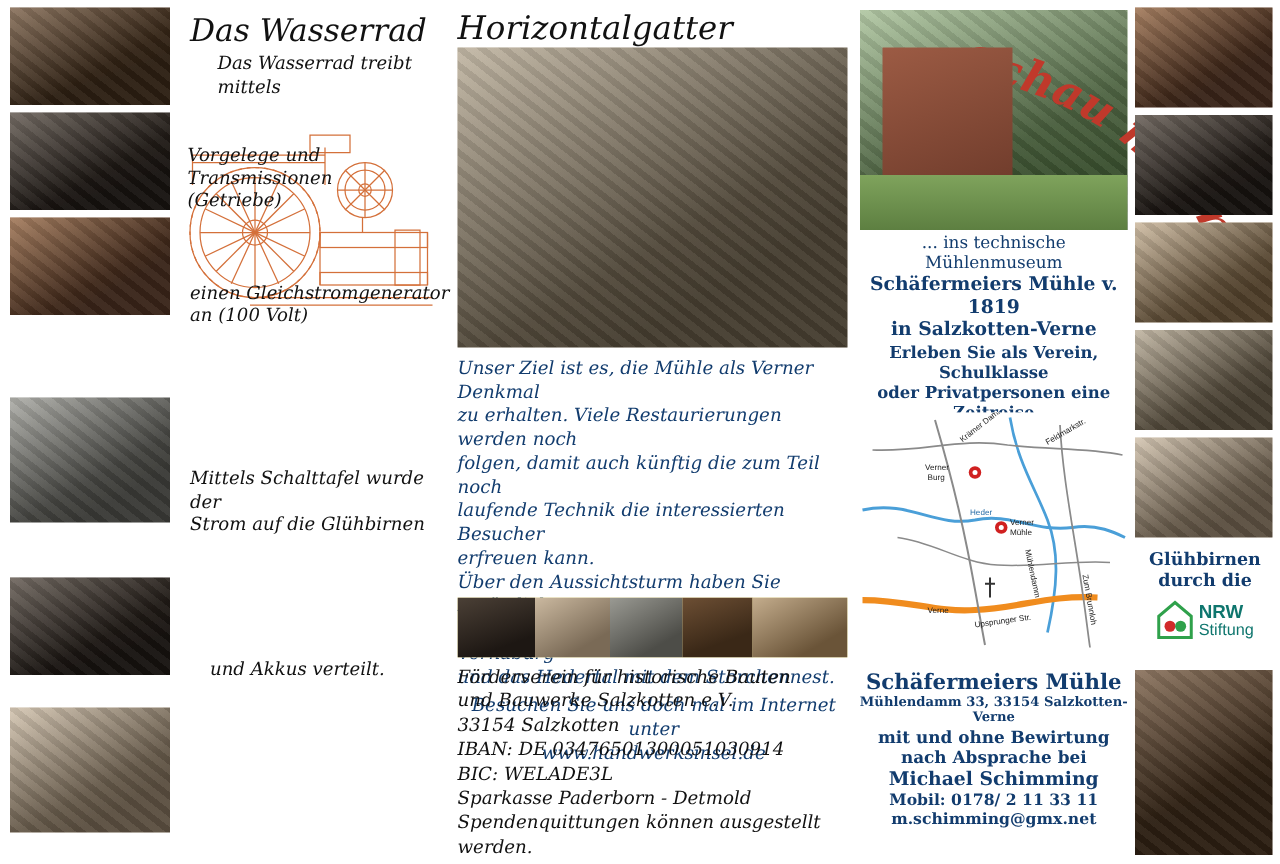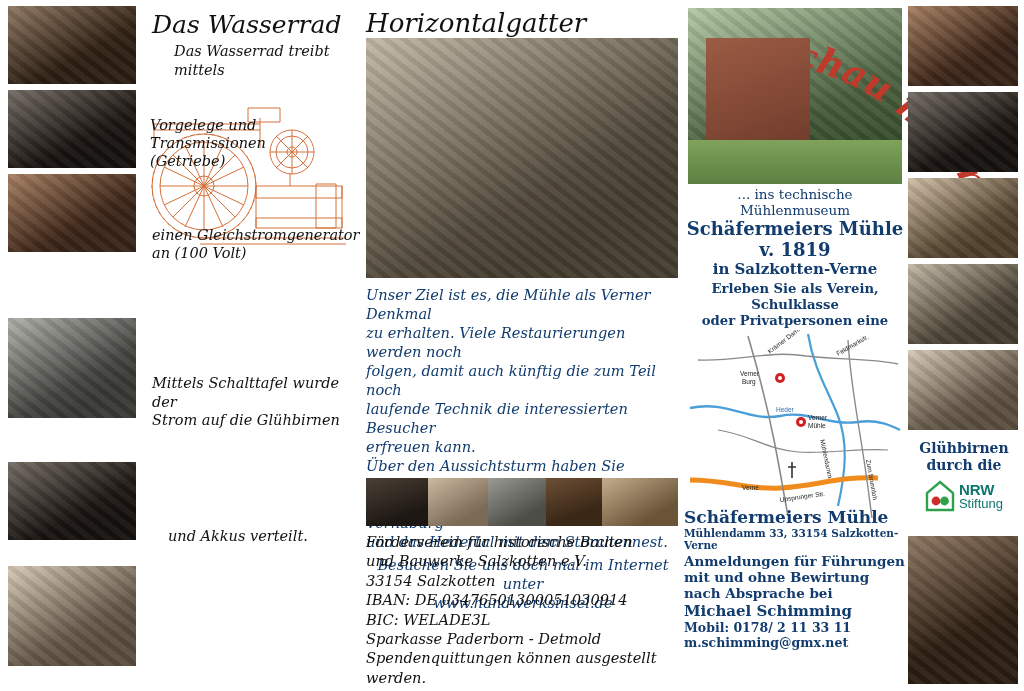--- a/index.html
+++ b/index.html
@@ -152,38 +152,38 @@
   #right-text {
     position: absolute;
     left: 684px;
     top: 186px;
     width: 222px;
     text-align: center;
     font-family: "DejaVu Serif", serif;
     color: #123c6e;
   }
   #right-text .l1 { font-size: 13.5px; color:#123c6e; }
-  #right-text .l2 { font-size: 18px; font-weight: bold; }
+  #right-text .l2 { font-size: 15px; font-weight: bold; }
   #right-text .l3 { font-size: 15px; font-weight: bold; }
   #right-text .body { font-size: 13.2px; font-weight: bold; line-height: 1.22; margin-top: 3px;}
 
   #map {
     position: absolute;
     left: 688px;
     top: 330px;
     width: 214px;
     height: 190px;
     background: #ffffff;
   }
   #contact {
     position: absolute;
     left: 684px;
-    top: 507px;
+    top: 536px;
     width: 222px;
-    text-align: left;
+    text-align: center;
     font-family: "DejaVu Serif", serif;
     color: #123c6e;
   }
   #contact .c1 { font-size: 17px; font-weight: bold; }
   #contact .c2 { font-size: 10.5px; font-weight: bold; }
   #contact .c3 { font-size: 13.5px; font-weight: bold; line-height:1.2;}
   #contact .c4 { font-size: 15px; font-weight: bold; }
   #contact .c5 { font-size: 12.5px; font-weight: bold; }
 
   
@@ -390,21 +390,20 @@
         <text x="178" y="130" transform="rotate(80 178 130)">Zum Brunnloh</text>
         <text x="92" y="172" transform="rotate(-8 92 172)">Upsprunger Str.</text>
       </g>
     </svg>
   </div>
 
   <div id="contact">
     <div class="c1">Schäfermeiers Mühle</div>
     <div class="c2">Mühlendamm 33, 33154 Salzkotten-Verne</div>
     <div class="c3" style="margin-top:2px;">
-      <div>Anmeldungen für Führungen</div>
       <div>mit und ohne Bewirtung</div>
       <div>nach Absprache bei</div>
     </div>
     <div class="c4">Michael Schimming</div>
     <div class="c5">Mobil:  0178/ 2 11 33 11</div>
     <div class="c5">m.schimming@gmx.net</div>
   </div>
 
   <div id="col-right-photos">
     <div class="photo p-rust" style="top:6px;   height:80px;"></div>

